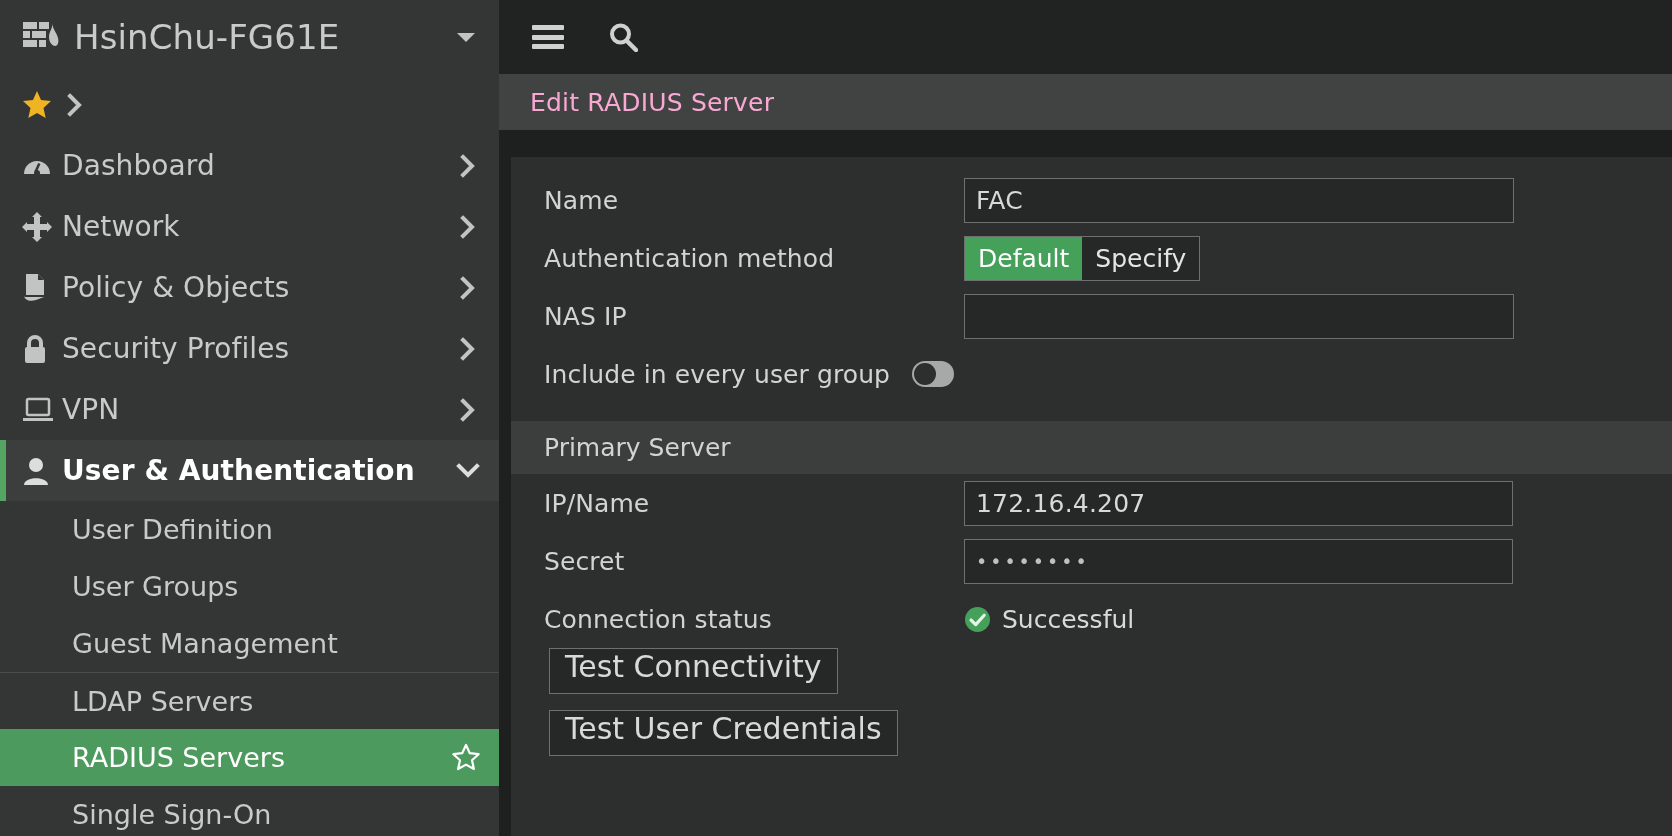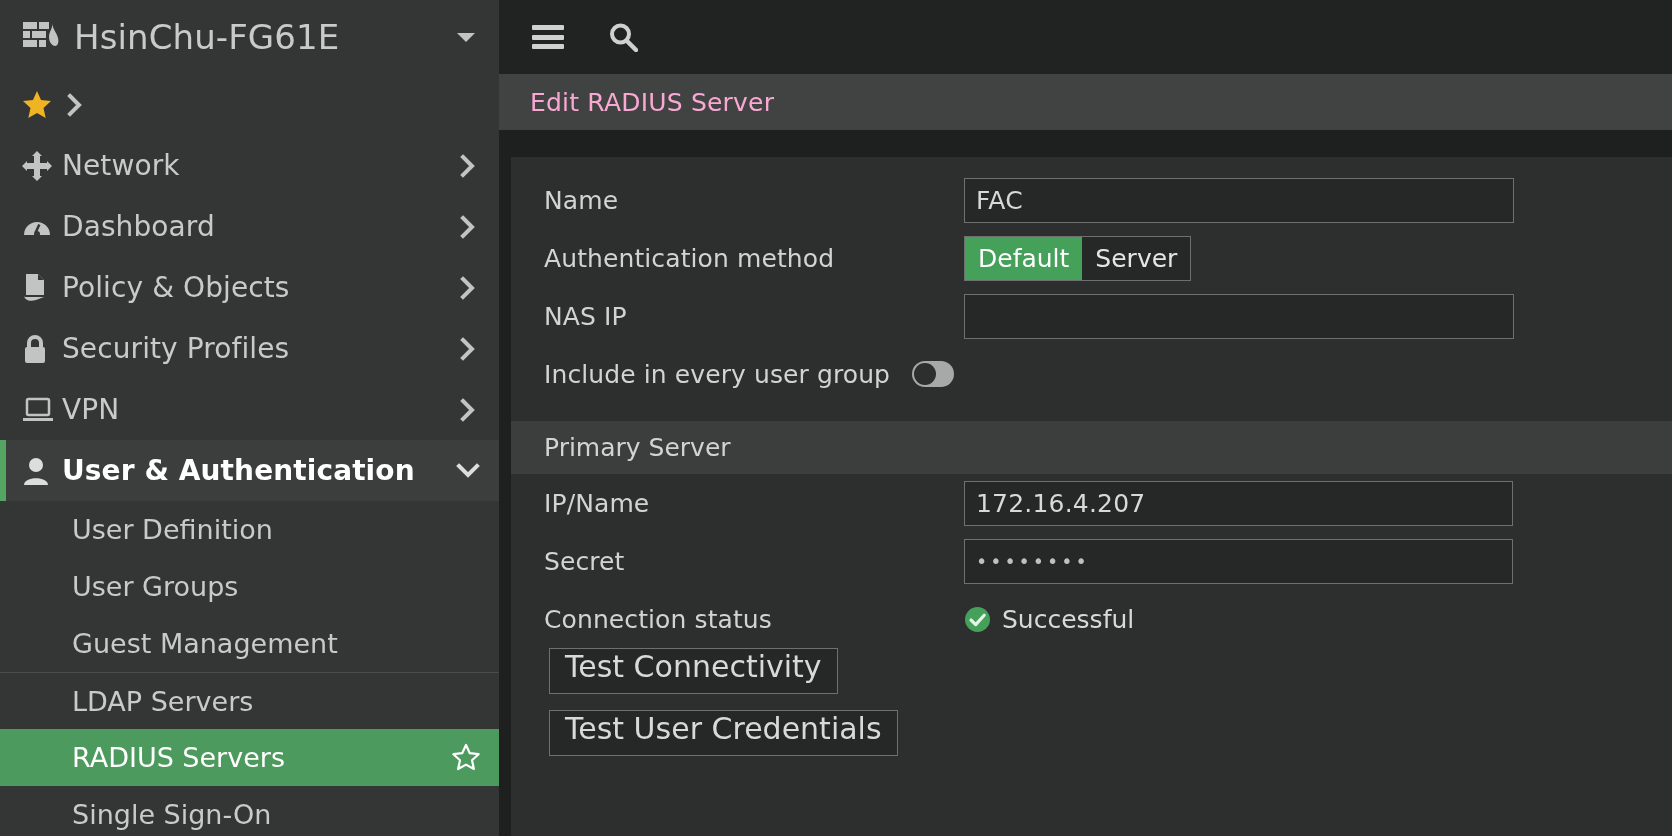--- a/index.html
+++ b/index.html
@@ -213,43 +213,43 @@
       </span>
       <span class="chev">
         <svg viewBox="0 0 16 24" width="16" height="24">
             <path d="M3 3 L12 12 L3 21" stroke="#c2c4c4" stroke-width="4" fill="none" stroke-linecap="square"></path>
           </svg>
       </span>
     </div>
 
     <div class="nav-item">
       <span class="ico">
+        <svg viewBox="0 0 30 24" width="30" height="24">
+          <path d="M2 20 A13 13 0 0 1 28 20 Z" fill="#c2c4c4"></path>
+          <circle cx="15" cy="19" r="3" fill="#343636"></circle>
+          <rect x="14" y="9" width="2.5" height="9" fill="#343636" transform="rotate(25 15 14)"></rect>
+        </svg>
+      </span>
+      <span class="lbl">Dashboard</span>
+      <span class="chev">
+        <svg viewBox="0 0 16 24" width="16" height="24">
+            <path d="M3 3 L12 12 L3 21" stroke="#c2c4c4" stroke-width="4" fill="none" stroke-linecap="square"></path>
+          </svg>
+      </span>
+    </div>
+
+    <div class="nav-item">
+      <span class="ico">
         <svg viewBox="0 0 30 30" width="30" height="30">
           <rect x="12" y="3" width="6" height="24" fill="#c2c4c4"></rect>
           <rect x="3" y="12" width="24" height="6" fill="#c2c4c4"></rect>
           <path d="M15 0 L20 5 L10 5 Z M15 30 L20 25 L10 25 Z M0 15 L5 10 L5 20 Z M30 15 L25 10 L25 20 Z" fill="#c2c4c4"></path>
         </svg>
       </span>
       <span class="lbl">Network</span>
-      <span class="chev">
-        <svg viewBox="0 0 16 24" width="16" height="24">
-            <path d="M3 3 L12 12 L3 21" stroke="#c2c4c4" stroke-width="4" fill="none" stroke-linecap="square"></path>
-          </svg>
-      </span>
-    </div>
-
-    <div class="nav-item">
-      <span class="ico">
-        <svg viewBox="0 0 30 24" width="30" height="24">
-          <path d="M2 20 A13 13 0 0 1 28 20 Z" fill="#c2c4c4"></path>
-          <circle cx="15" cy="19" r="3" fill="#343636"></circle>
-          <rect x="14" y="9" width="2.5" height="9" fill="#343636" transform="rotate(25 15 14)"></rect>
-        </svg>
-      </span>
-      <span class="lbl">Dashboard</span>
       <span class="chev">
         <svg viewBox="0 0 16 24" width="16" height="24">
             <path d="M3 3 L12 12 L3 21" stroke="#c2c4c4" stroke-width="4" fill="none" stroke-linecap="square"></path>
           </svg>
       </span>
     </div>
 
     <div class="nav-item">
       <span class="ico">
         <svg viewBox="0 0 26 30" width="26" height="30">
@@ -365,21 +365,21 @@
           <span class="field-label">Name</span>
           <div class="input-box input-name">
             <span>FAC</span>
           </div>
         </div>
 
         <div class="field-row">
           <span class="field-label">Authentication method</span>
           <div class="segmented">
             <span class="seg on">Default</span>
-            <span class="seg off">Server</span>
+            <span class="seg off">Specify</span>
           </div>
         </div>
 
         <div class="field-row">
           <span class="field-label">NAS IP</span>
           <div class="input-box input-name">
             <span></span>
           </div>
         </div>
 

